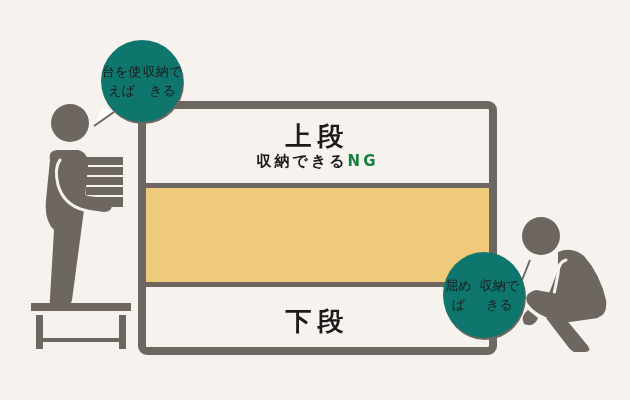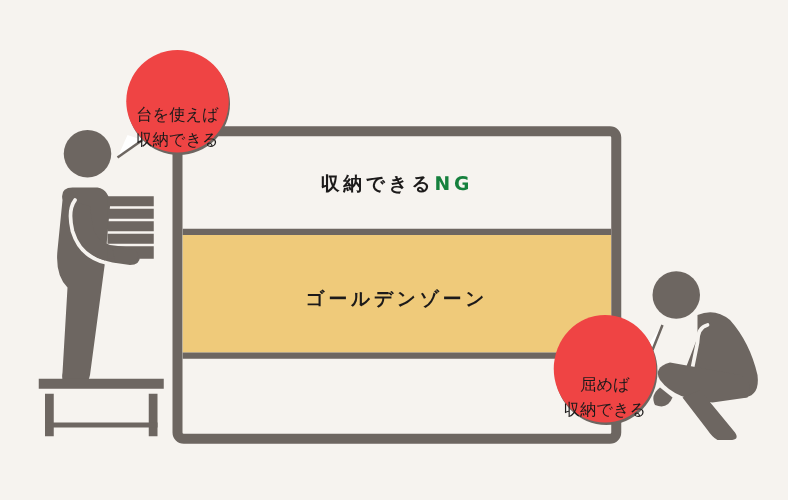--- a/index.html
+++ b/index.html
@@ -74,26 +74,25 @@
       line-height: 1.2;
       color: #1c1a1a;
       margin-top: 2px;
     }
     .tier-middle .tier-sub { margin-top: 8px; }
     .ng { color: #15803d; }
 
     
     .bubble {
       position: absolute;
-      background: #ef4444;
+      background: #0f766e;
       border-radius: 50%;
       display: flex;
-      flex-direction: column;
       align-items: center;
-      justify-content: flex-end;
+      justify-content: center;
       font-size: 13px;
       line-height: 1.5;
       color: #1c1a1a;
       text-align: center;
       box-shadow: 1px 2px 0 0 #6d6661;
       z-index: 5;
     }
     .bubble-left {
       left: 101px; top: 40px;
       width: 82px; height: 82px;
@@ -133,29 +132,32 @@
     <g fill="#6d6661">
       <rect x="31" y="303" width="100" height="8"></rect>
       <rect x="36" y="315" width="7" height="34"></rect>
       <rect x="119" y="315" width="7" height="34"></rect>
       <rect x="36" y="338" width="90" height="4"></rect>
     </g>
   </svg>
 
   <div class="shelf">
     <div class="tier tier-top">
+      <div class="tier-title">上段</div>
       <div class="tier-sub">
         <span>収納できる</span><span class="ng">NG</span>
       </div>
     </div>
     <div class="divider divider-1"></div>
     <div class="tier tier-middle">
-      <div class="tier-sub">ゴールデンゾーン</div>
     </div>
     <div class="divider divider-2"></div>
+    <div class="tier tier-bottom">
+      <div class="tier-title">下段</div>
+    </div>
   </div>
 
   <svg class="tail" style="left:92px;top:108px" width="30" height="24" viewBox="0 0 30 24">
     <path d="M10 0 L2 18 L22 4 Z" fill="#ffffff"></path>
     <path d="M2 18 L22 4" stroke="#6d6661" stroke-width="2" fill="none"></path>
   </svg>
   <div class="bubble bubble-left">
     <div>台を使えば</div>
     <div>収納できる</div>
   </div>

